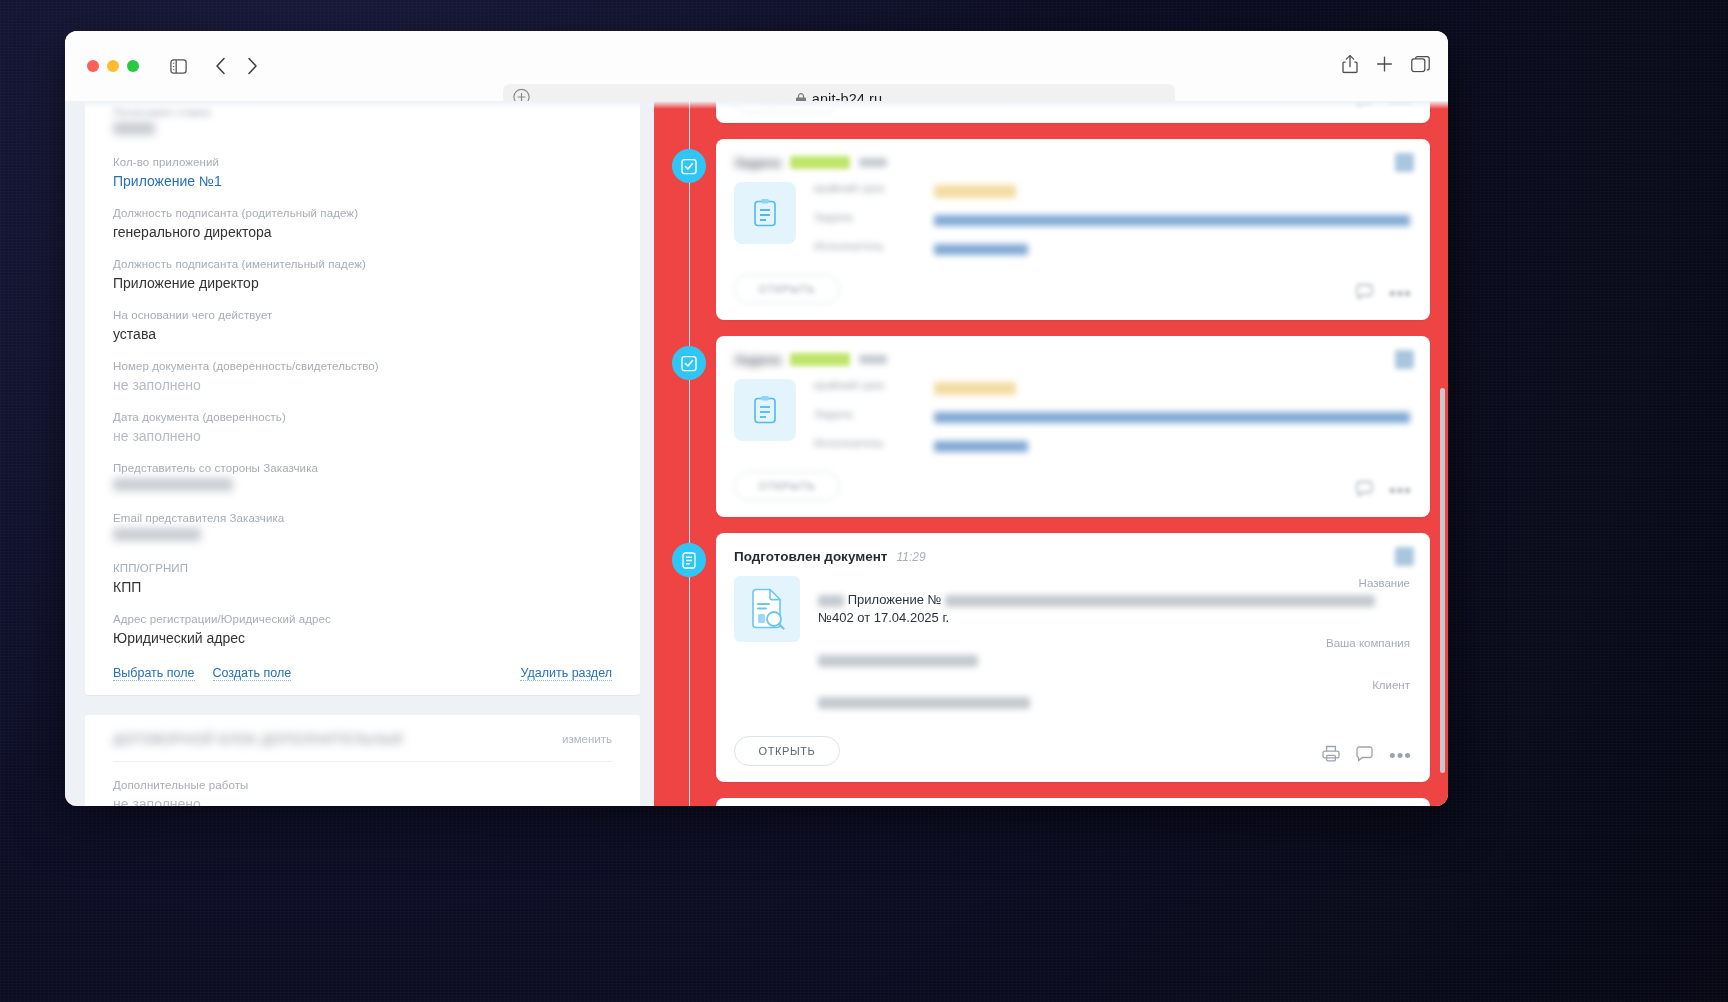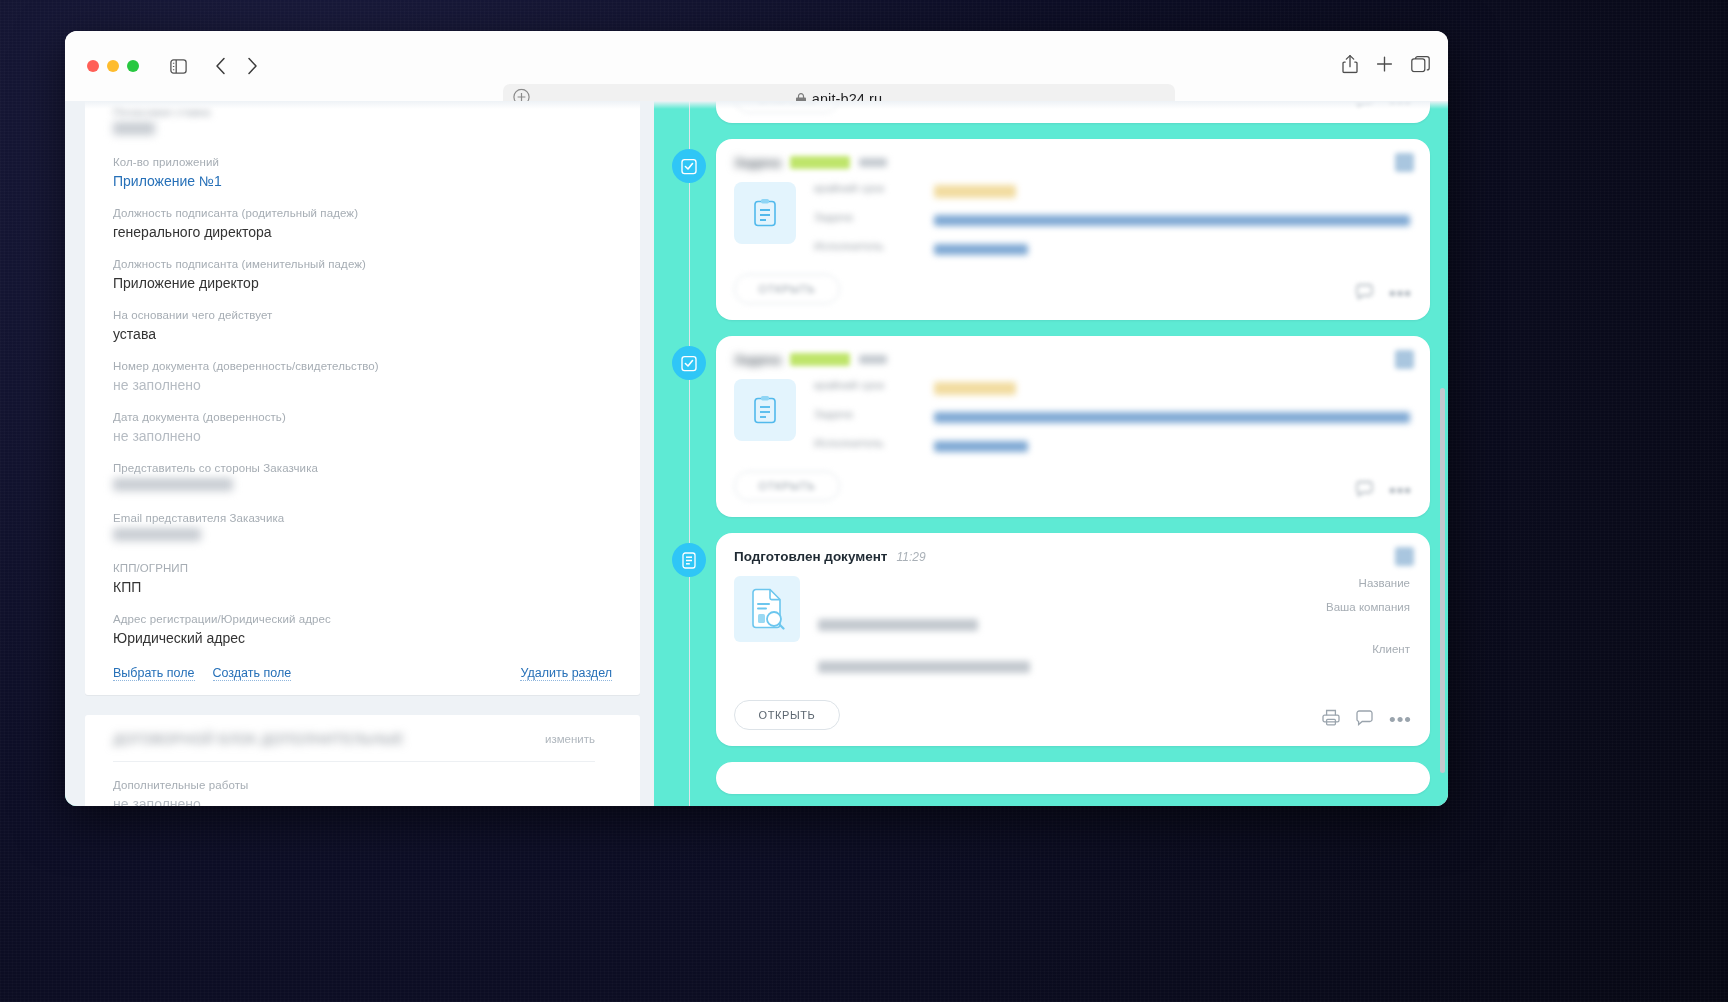--- a/index.html
+++ b/index.html
@@ -79,21 +79,21 @@
   #chrome-right {
     position: absolute; right: 18px; top: 50%; transform: translateY(-50%);
     display: flex; align-items: center; gap: 18px;
     color: #5a5a5a;
   }
 
   
   #viewport {
     position: relative;
     height: 705px;
-    background: #5eead4;
+    background: #ef4444;
     display: flex;
     overflow: hidden;
   }
 
   
   #left-col {
     width: 589px;
     background: #eef2f6;
     padding: 0 14px 0 20px;
     position: relative;
@@ -138,21 +138,21 @@
   .act-link {
     color: #2670b8;
     border-bottom: 1px dotted #8fb6dd;
     margin-right: 18px;
     cursor: pointer;
   }
   .act-right { margin-left: auto; margin-right: 0; }
 
   #section-extra {
     margin-top: 20px;
-    padding: 16px 45px 20px 28px;
+    padding: 16px 28px 20px 28px;
   }
   .sec-head {
     display: flex; align-items: center;
     padding-bottom: 14px;
     border-bottom: 1px solid #edf0f3;
     margin-bottom: 16px;
   }
   .sec-title {
     font-size: 14px;
     filter: blur(4.2px);
@@ -186,21 +186,21 @@
     position: absolute;
     left: 18px; top: 10px;
     width: 34px; height: 34px;
     border-radius: 50%;
     background: #2fc6f6;
     display: flex; align-items: center; justify-content: center;
     color: #fff;
   }
   .tl-card {
     background: #fff;
-    border-radius: 16px;
+    border-radius: 8px;
     box-shadow: 0 1px 2px rgba(20,40,70,.08);
     padding: 16px 20px 16px 18px;
     position: relative;
   }
   .tl-head {
     display: flex; align-items: center; gap: 9px;
     margin-bottom: 12px;
   }
   .tl-title {
     font-size: 13.5px; font-weight: bold; color: #1f2a33;
@@ -568,20 +568,25 @@
                 <line x1="11" y1="16" x2="22" y2="16" stroke="#6cc6ee" stroke-width="2" stroke-linecap="round"></line>
                 <line x1="11" y1="20.5" x2="19" y2="20.5" stroke="#6cc6ee" stroke-width="2" stroke-linecap="round"></line>
                 <rect x="11" y="26" width="7" height="9" rx="1.6" fill="#9ad9f3"></rect>
                 <circle cx="27" cy="31" r="7" fill="#fff" stroke="#6cc6ee" stroke-width="1.8"></circle>
                 <line x1="32" y1="36" x2="36.5" y2="40.5" stroke="#6cc6ee" stroke-width="2.2" stroke-linecap="round"></line>
               </svg>
             </div>
             <div class="rows">
               <div class="row">
                 <div class="r-label">Название</div>
+                <div class="r-value">
+                  <span class="blurbar" style="width:26px;height:12px"></span>
+                  <span>Приложение № </span><span class="blurbar" style="width:430px;height:12px"></span><br>
+                  <span>№402 от 17.04.2025 г.</span>
+                </div>
               </div>
               <div class="row">
                 <div class="r-label">Ваша компания</div>
                 <div><span class="blurbar" style="width:160px;height:12px"></span></div>
               </div>
               <div class="row">
                 <div class="r-label">Клиент</div>
                 <div><span class="blurbar" style="width:212px;height:12px"></span></div>
               </div>
             </div>

